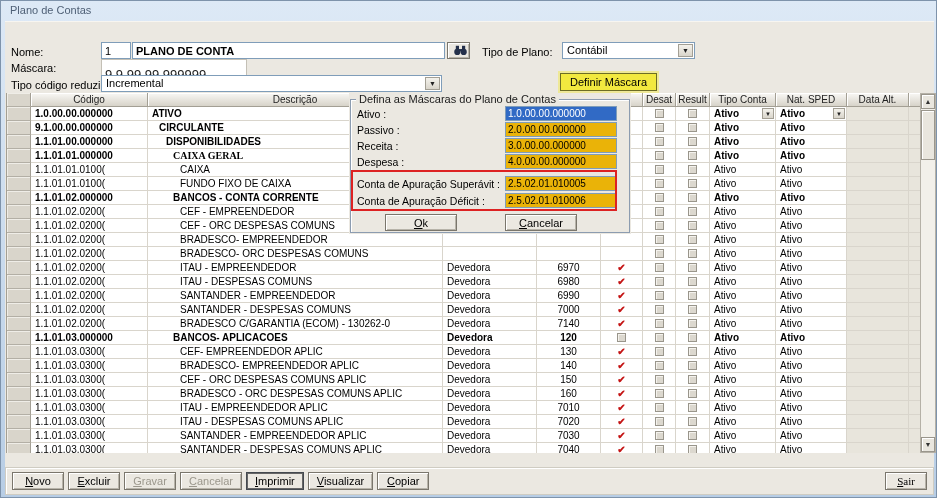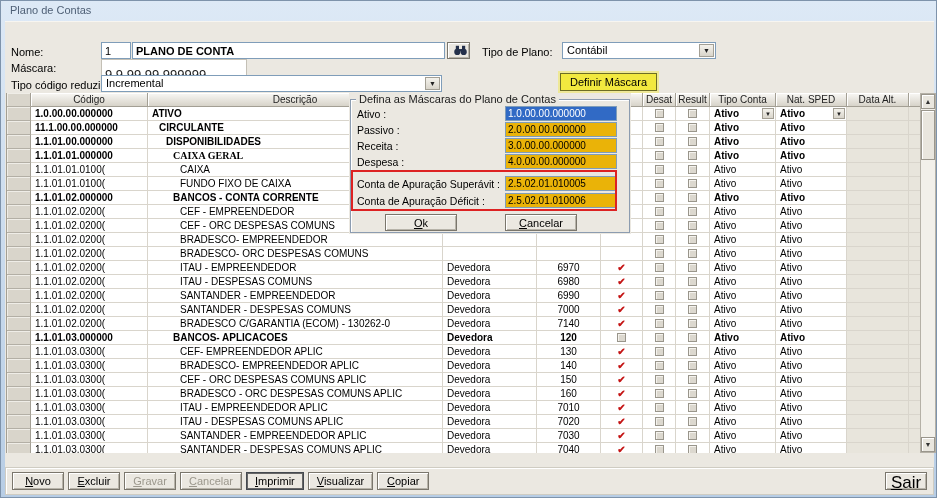--- a/index.html
+++ b/index.html
@@ -24,21 +24,21 @@
           background:linear-gradient(#f4f2ec,#d9d5cb); border:1px solid #a39f94;
           font-size:7px; line-height:12px; text-align:center; color:#222; }
 
   #lbl-nome { left:10px; top:45px; }
   #inp-num  { left:100px; top:41px; width:30px; height:17px; }
   #inp-nome { left:131px; top:41px; width:313px; height:17px; font-weight:bold; }
   #btn-search { position:absolute; left:446px; top:41px; width:23px; height:17px;
                 background:#ebe8e1; border:1px solid #7a766c;
                 box-shadow:inset 1px 1px 0 #fff, inset -1px -1px 0 #b7b3a9; padding:1px 0 0 3px; }
   #lbl-tipo-plano { left:481px; top:45px; }
-  #combo-tipo-plano { left:561px; top:41px; width:154px; height:17px; }
+  #combo-tipo-plano { left:561px; top:41px; width:133px; height:17px; }
   #lbl-mascara { left:10px; top:61px; }
   #val-mascara { left:100px; top:58px; width:146px; height:15px; }
   #lbl-tcr { left:10px; top:78px; }
   #combo-tcr { left:100px; top:74px; width:341px; height:17px; }
   #btn-definir { position:absolute; left:559px; top:72px; width:97px; height:18px;
                  background:#F2E93F; border:1px solid #6d6d25; font-size:11px; text-align:center;
                  line-height:16px; box-shadow:0 0 0 2px rgba(242,233,63,.45); font-family:inherit; padding:0; }
 
   
   #grid { position:absolute; left:5px; top:92px; width:914px; height:360px; overflow:hidden;
@@ -115,21 +115,21 @@
   #bottombar { position:absolute; left:4px; top:466px; width:929px; height:28px;
                background:#ebe8e1; border:1px solid #cfccc2; box-shadow:inset 1px 1px 0 #fff; }
   #toolbar-buttons { position:absolute; left:6px; top:4px; display:flex; gap:4px; }
   .tbtn { height:18px; min-width:52px; padding:0 8px; background:#ebe8e1; border:1px solid #7a766c;
           box-shadow:inset 1px 1px 0 #fff, inset -1px -1px 0 #b7b3a9; font-size:11px;
           font-family:inherit; color:#000; }
   .tbtn.disabled .bl { color:#9b978c; }
   .tbtn.default { border-color:#44494f; box-shadow:inset 0 0 0 1px #666, inset 1px 1px 0 #fff; }
   #btn-sair { position:absolute; right:6px; top:4px; width:42px; height:18px; background:#ebe8e1;
               border:1px solid #7a766c; box-shadow:inset 1px 1px 0 #fff, inset -1px -1px 0 #b7b3a9;
-              font-size:17px; font-family:Liberation Sans, sans-serif; padding:0; }
+              font-size:11px; font-family:Liberation Serif, serif; padding:0; }
 </style>
 </head>
 <body>
 
 <div class="window">
   <div class="titlebar">
     <span>Plano de Contas</span>
   </div>
   <div class="client"></div>
 
@@ -184,21 +184,21 @@
           <div class="cell c-check center"></div>
           <div class="cell c-desat center"><span class="minibox"></span></div>
           <div class="cell c-result center"><span class="minibox"></span></div>
           <div class="cell c-tipo">Ativo<span class="cellarrow">▼</span></div>
           <div class="cell c-sped">Ativo<span class="cellarrow">▼</span></div>
           <div class="cell c-data_alt gray"></div>
           <div class="cell c-filler gray"></div>
         </div>
         <div class="grow bold">
           <div class="cell c-sel"></div>
-          <div class="cell c-codigo">11.1.00.00.000000</div>
+          <div class="cell c-codigo">9.1.00.00.000000</div>
           <div class="cell c-descricao" style="padding-left: 11px;">CIRCULANTE</div>
           <div class="cell c-natureza"></div>
           <div class="cell c-reduzido"></div>
           <div class="cell c-check center"></div>
           <div class="cell c-desat center"><span class="minibox"></span></div>
           <div class="cell c-result center"><span class="minibox"></span></div>
           <div class="cell c-tipo">Ativo</div>
           <div class="cell c-sped">Ativo</div>
           <div class="cell c-data_alt gray"></div>
           <div class="cell c-filler gray"></div>

